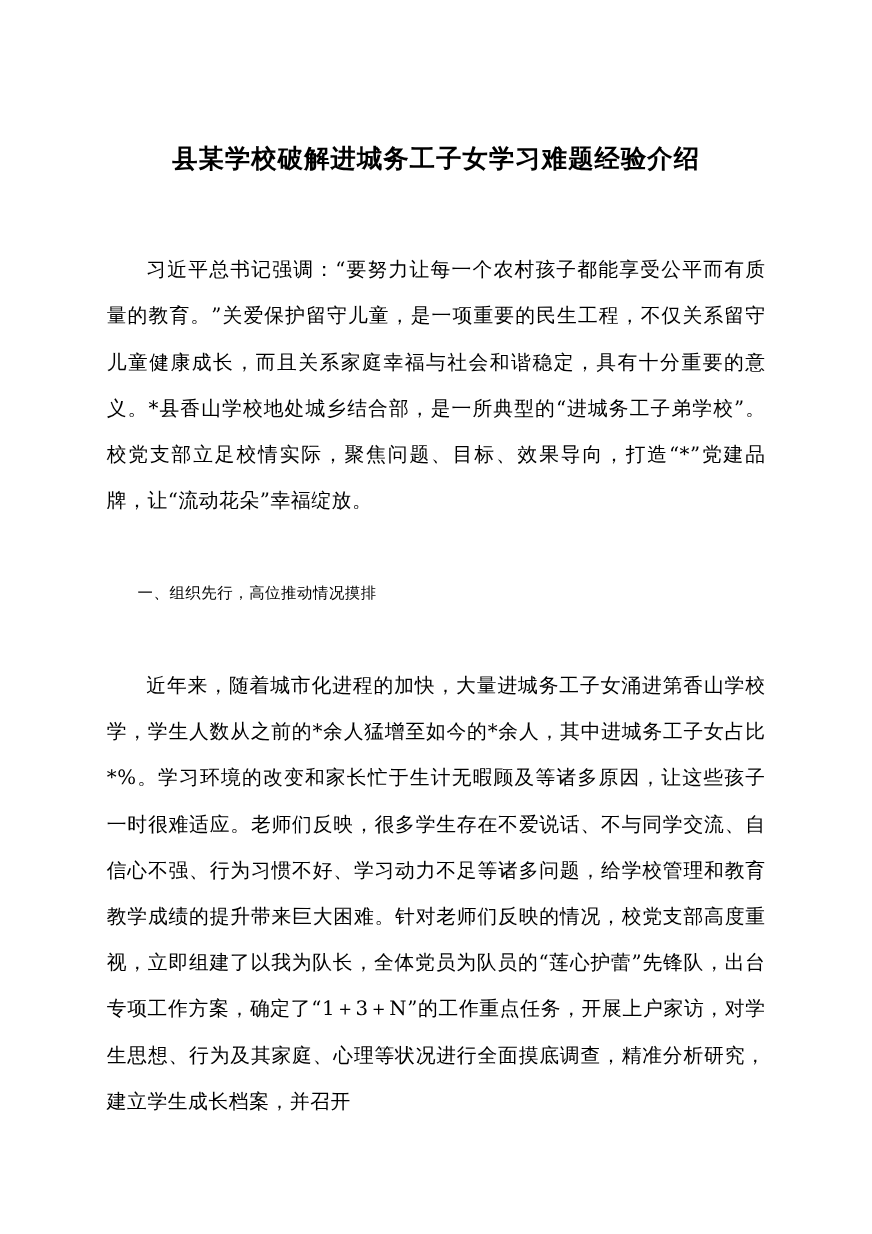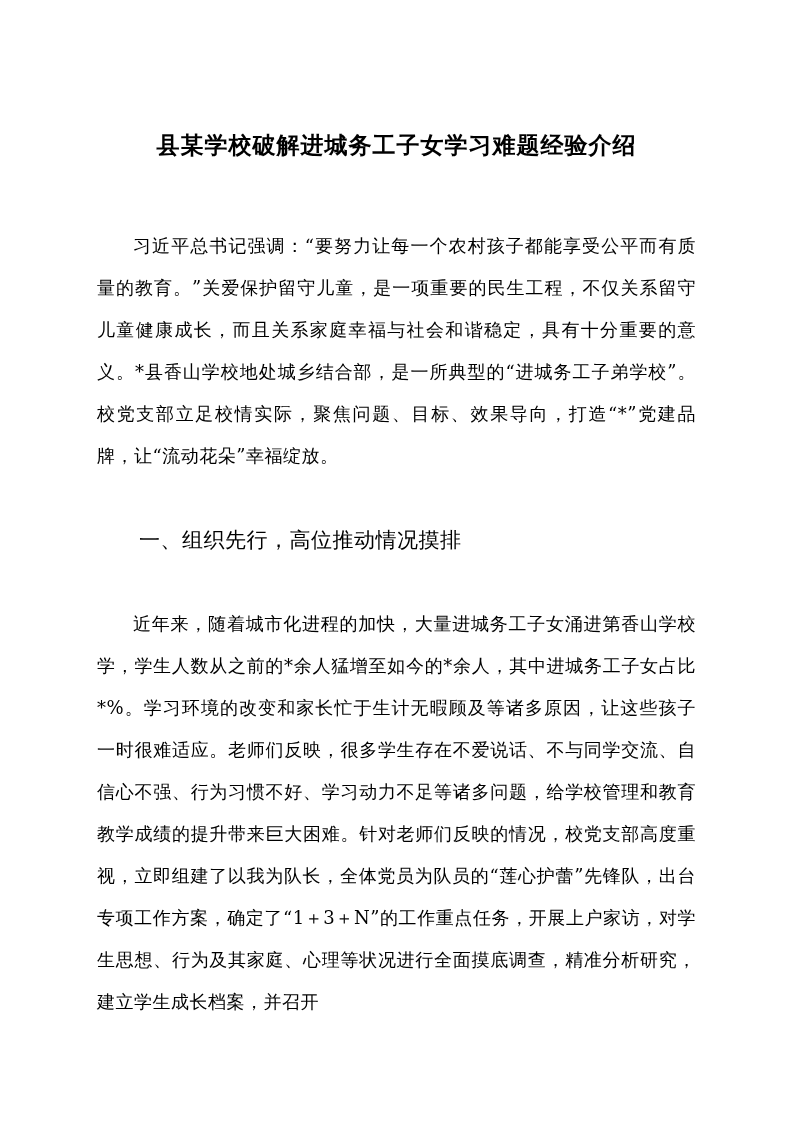--- a/index.html
+++ b/index.html
@@ -41,21 +41,21 @@
     letter-spacing: 0.5px;
     word-break: break-all;
     color: #000000;
   }
   .para.first {
     margin-top: 63px;
   }
   .section-heading {
     margin: 0;
     margin-top: 42px;
-    font-size: 21px;
+    font-size: 14px;
     font-weight: normal;
     line-height: 42px;
     text-indent: 2em;
     letter-spacing: 0.5px;
     color: #000000;
   }
 </style>
 </head>
 <body>
 

